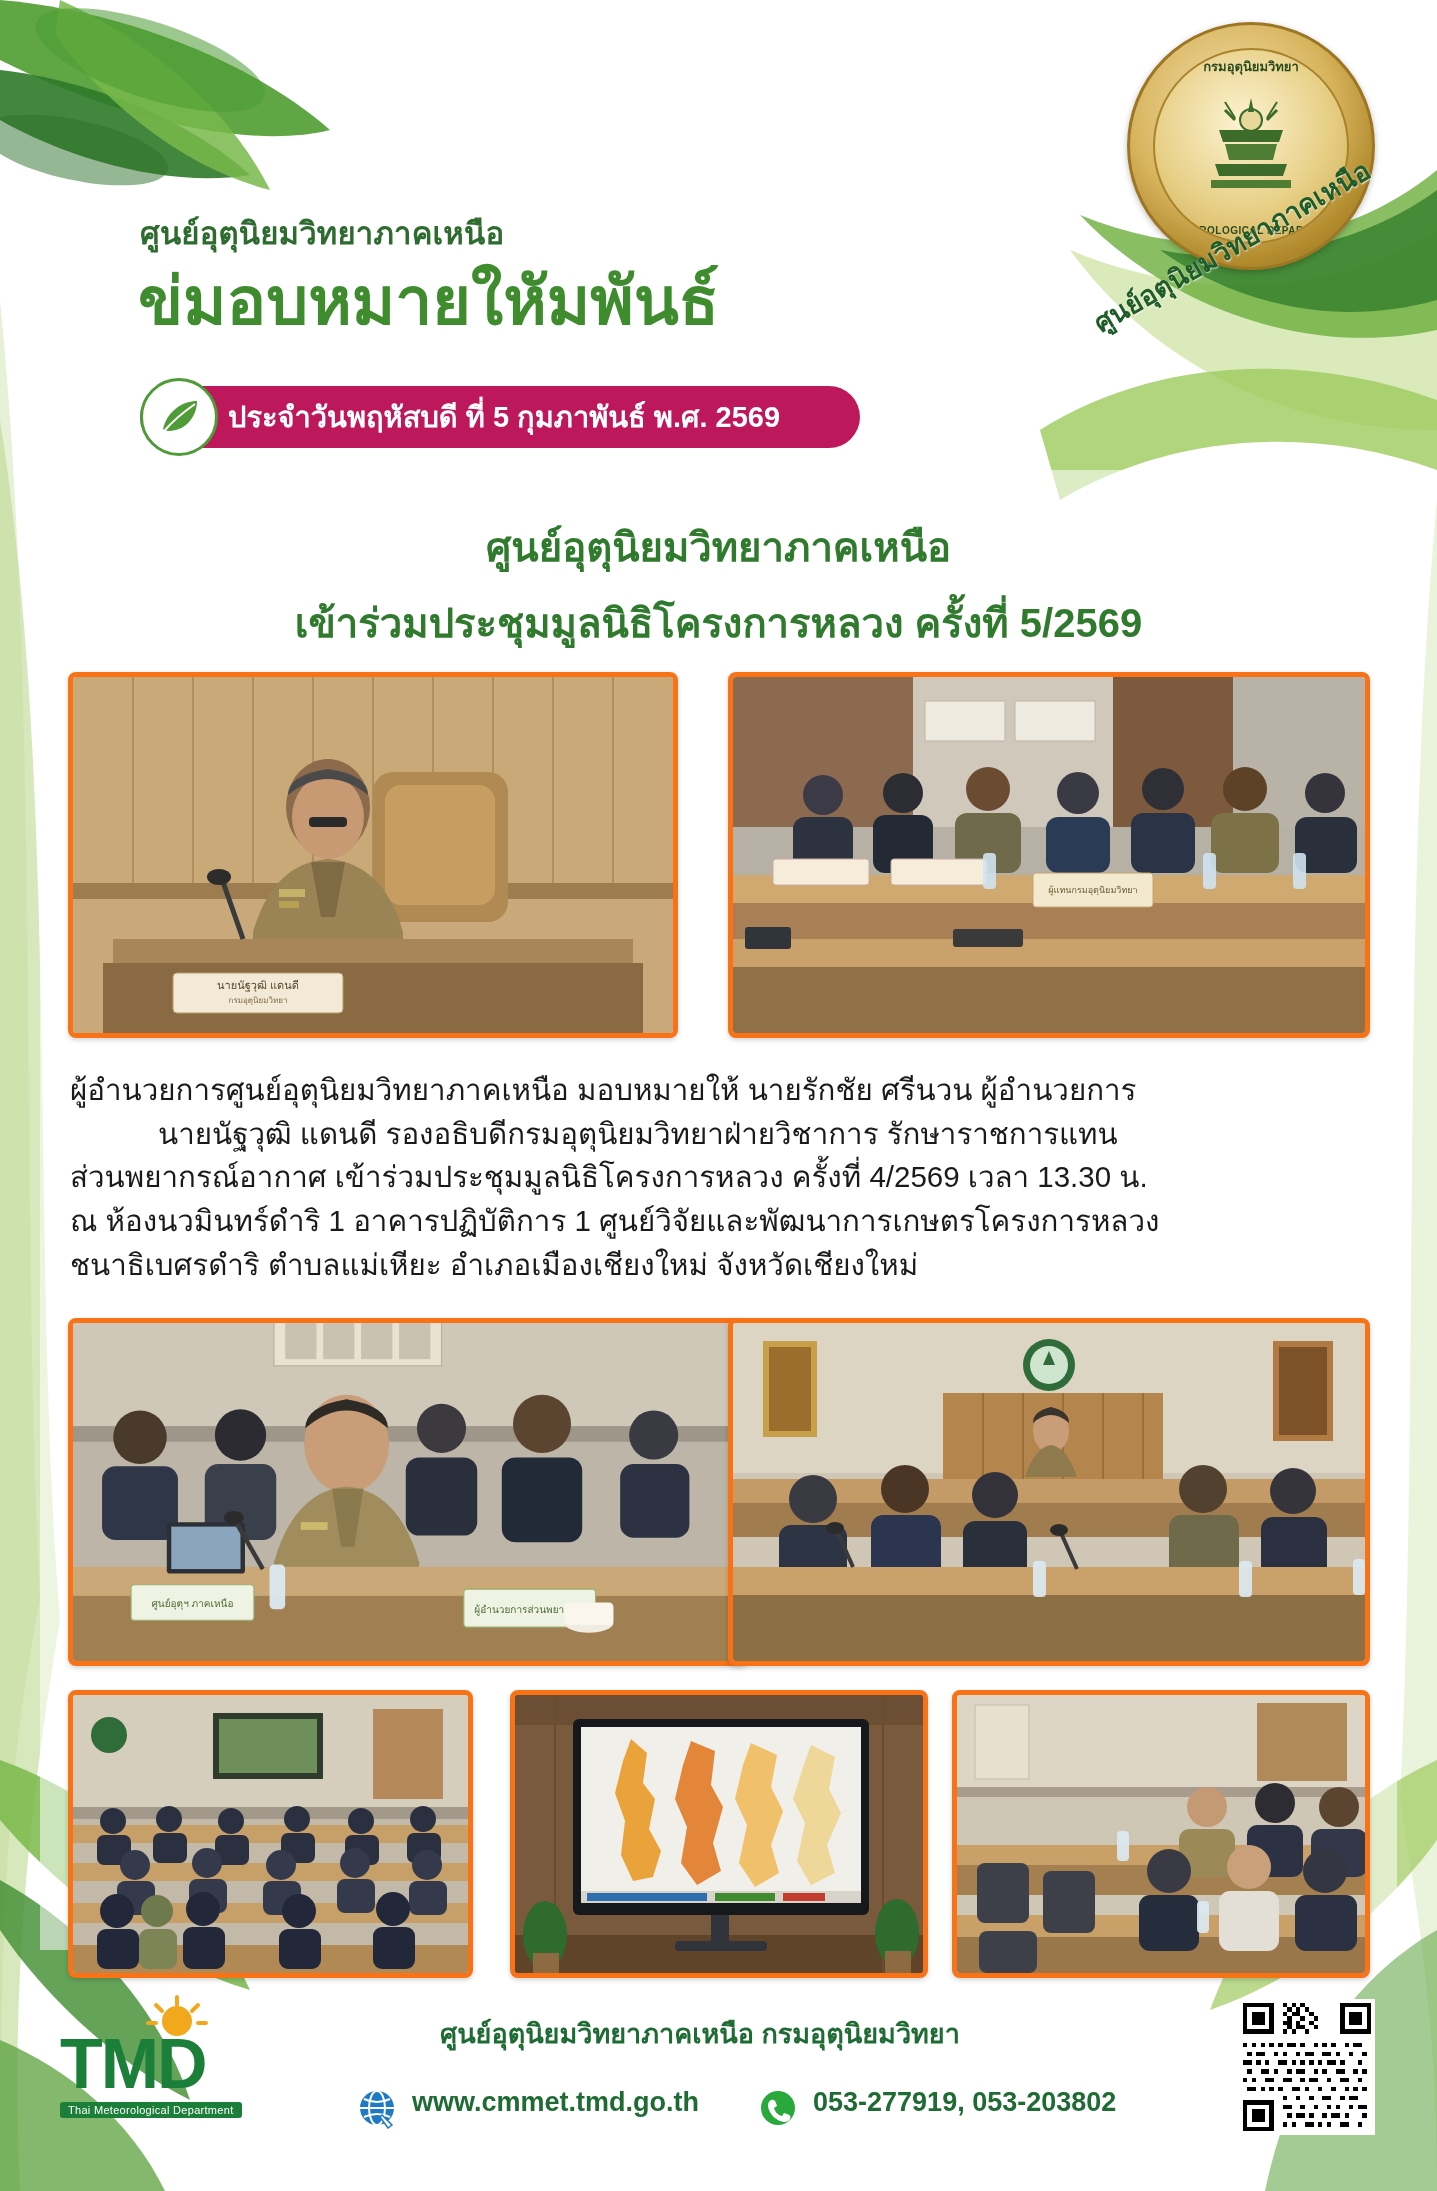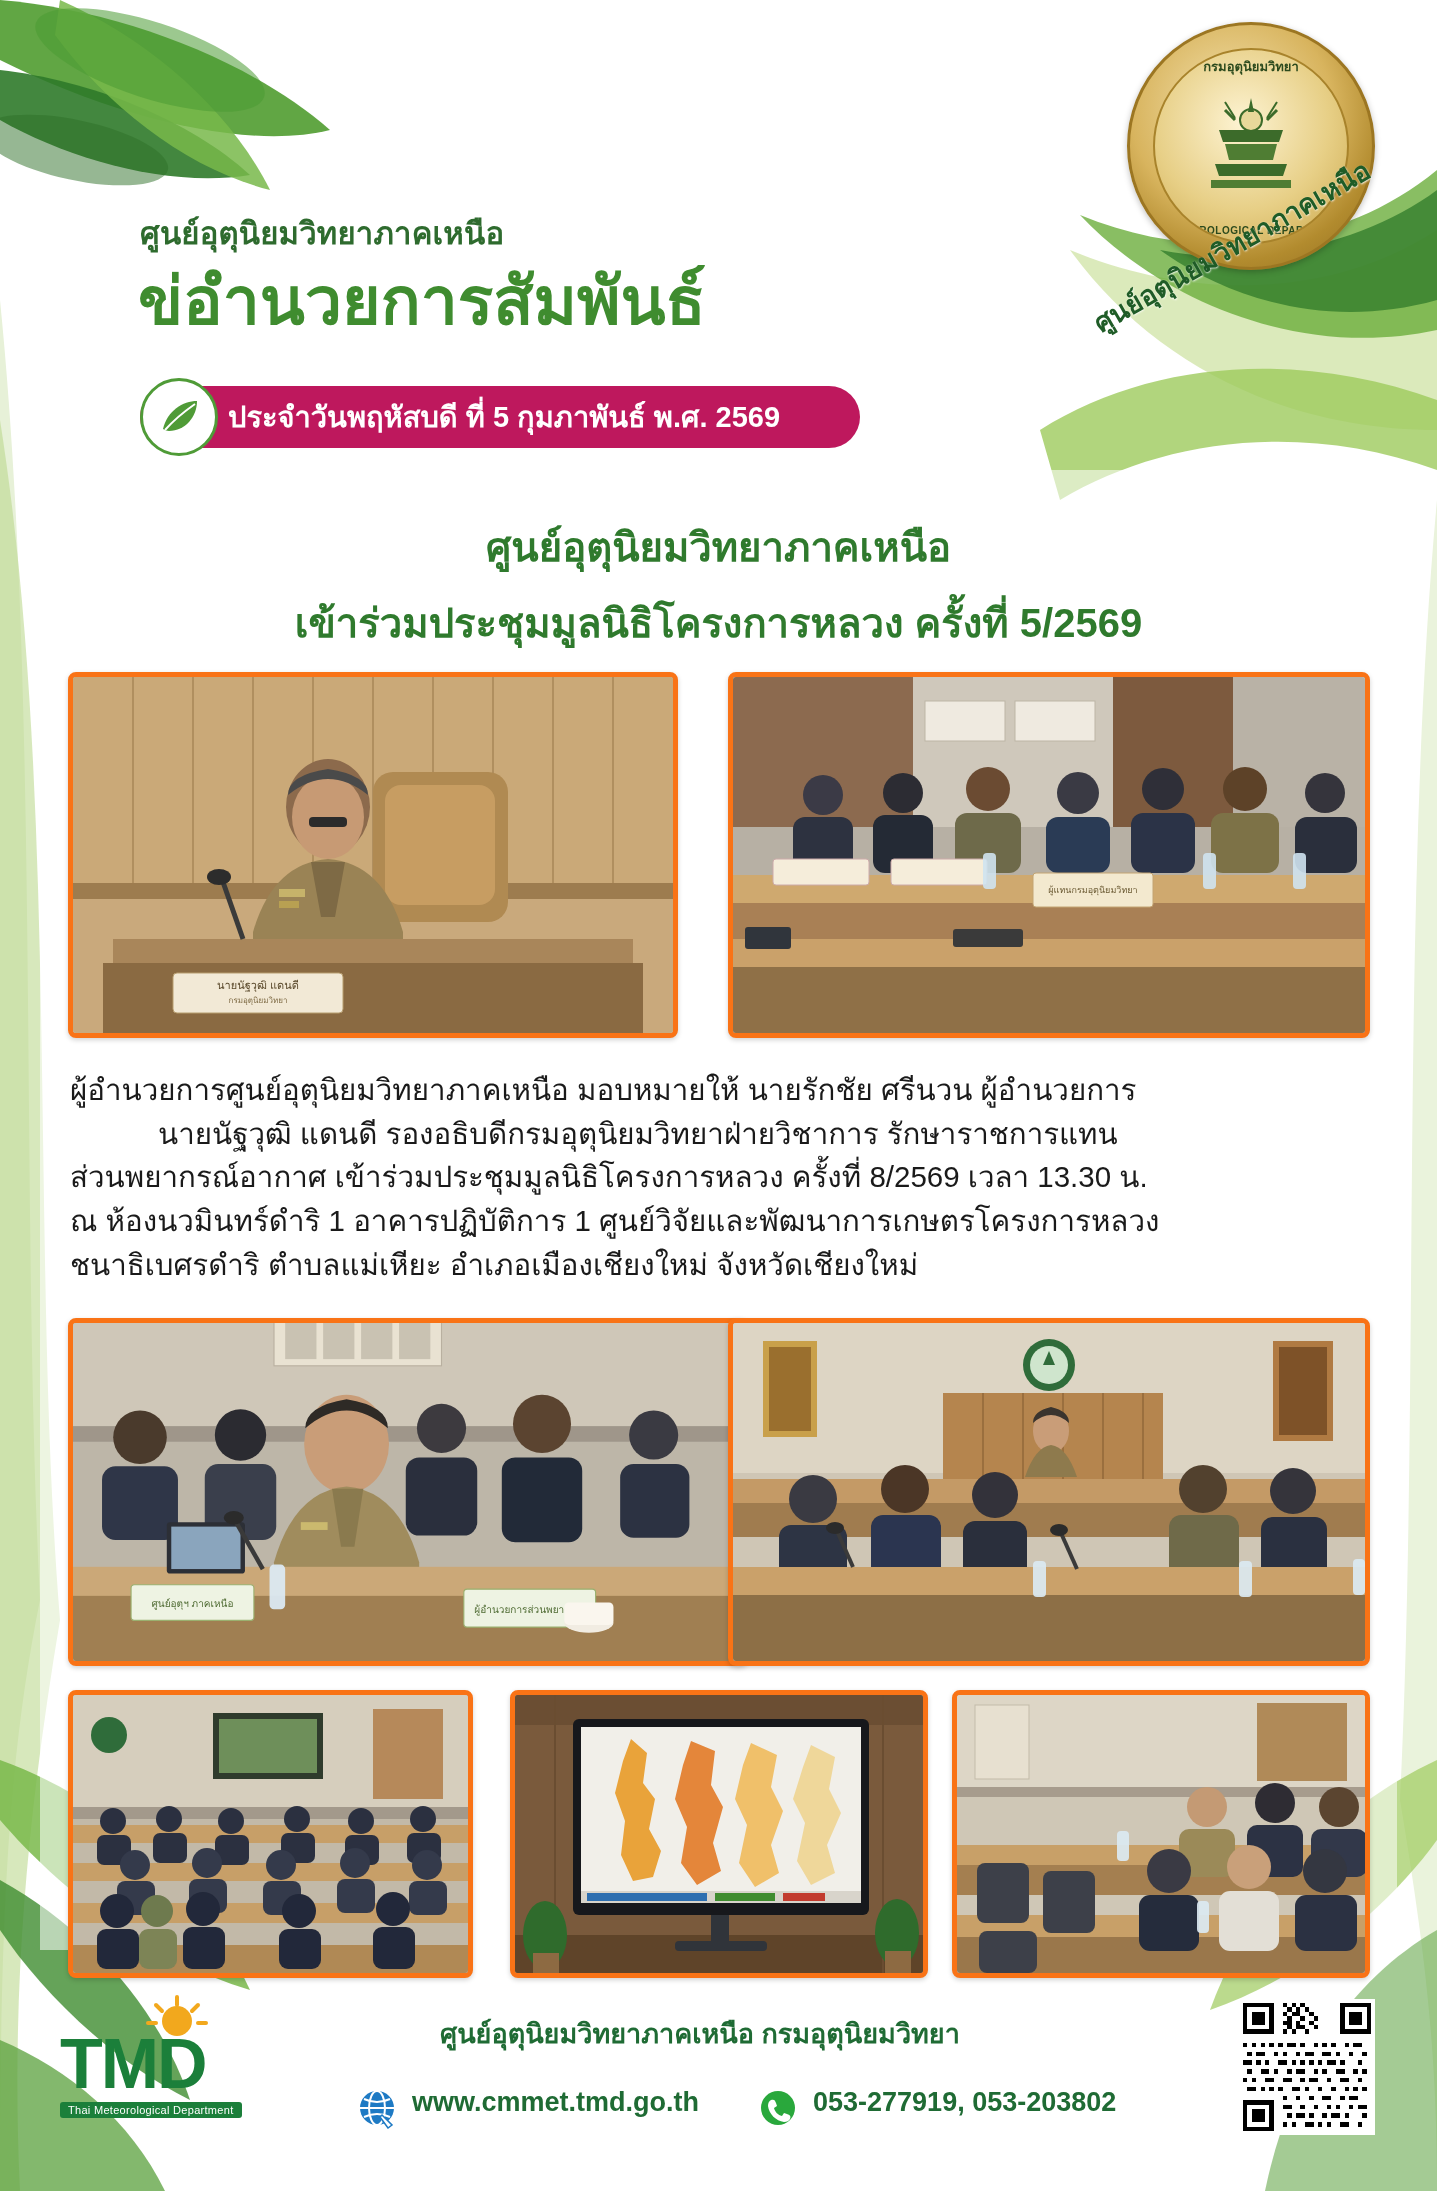--- a/index.html
+++ b/index.html
@@ -269,21 +269,21 @@
     <path d="M1437,500 C1400,900 1420,1400 1400,1800 C1425,1950 1437,2050 1437,2191 L1437,500 Z" fill="#eaf3dc"></path>
     <path d="M1437,1760 C1330,1810 1250,1900 1210,2010 C1310,1975 1390,1905 1437,1840 Z" fill="#9ecb5d" opacity="0.7"></path>
     <path d="M1437,1930 C1350,1980 1290,2070 1265,2191 L1437,2191 Z" fill="#5aa03c" opacity="0.55"></path>
 
     <rect x="40" y="470" width="1357" height="1480" fill="#ffffff" opacity="0.55"></rect>
   </svg>
 
   <div class="header">
 
     <div class="org-line">ศูนย์อุตุนิยมวิทยาภาคเหนือ</div>
-    <div class="big-title">ข่อำนวยการสัมพันธ์</div>
+    <div class="big-title">ข่มอบหมายใหัมพันธ์</div>
 
     <div class="date-pill">
       <span>ประจำวันพฤหัสบดี ที่ 5 กุมภาพันธ์ พ.ศ. 2569</span>
     </div>
     <div class="date-badge">
       <svg class="leaf-mark" viewBox="0 0 44 44">
         <path d="M6 34 C10 16 26 6 40 6 C40 22 28 36 12 36 C10 36 8 35 6 34 Z" fill="#4f9b37"></path>
         <path d="M8 35 C16 26 28 16 38 9" stroke="#ffffff" stroke-width="2" fill="none"></path>
       </svg>
     </div>
@@ -398,21 +398,21 @@
       <rect x="0" y="262" width="632" height="30" fill="#caa16a"></rect>
       <rect x="0" y="290" width="632" height="66" fill="#8f7047"></rect>
       <rect x="220" y="252" width="70" height="18" rx="3" fill="#3a3a3a"></rect>
       <rect x="12" y="250" width="46" height="22" rx="3" fill="#30353c"></rect>
     </svg>
   </div>
 
   <div class="body-text">
     <span class="ln">ผู้อำนวยการศูนย์อุตุนิยมวิทยาภาคเหนือ  มอบหมายให้  นายรักชัย  ศรีนวน  ผู้อำนวยการ</span>
     <span class="ln indent">นายนัฐวุฒิ  แดนดี  รองอธิบดีกรมอุตุนิยมวิทยาฝ่ายวิชาการ  รักษาราชการแทน</span>
-    <span class="ln">ส่วนพยากรณ์อากาศ  เข้าร่วมประชุมมูลนิธิโครงการหลวง  ครั้งที่ 8/2569  เวลา 13.30 น.</span>
+    <span class="ln">ส่วนพยากรณ์อากาศ  เข้าร่วมประชุมมูลนิธิโครงการหลวง  ครั้งที่ 4/2569  เวลา 13.30 น.</span>
     <span class="ln">ณ ห้องนวมินทร์ดำริ 1 อาคารปฏิบัติการ 1 ศูนย์วิจัยและพัฒนาการเกษตรโครงการหลวง</span>
     <span class="ln last">ชนาธิเบศรดำริ ตำบลแม่เหียะ อำเภอเมืองเชียงใหม่ จังหวัดเชียงใหม่</span>
   </div>
 
   <div class="photo p3">
     <svg viewBox="0 0 600 338" preserveAspectRatio="xMidYMid slice">
       <rect width="600" height="338" fill="#bdb6a8"></rect>
       <rect x="0" y="0" width="600" height="120" fill="#cfc7b8"></rect>
       <rect x="180" y="10" width="150" height="46" fill="#e9e2d2" stroke="#b9b0a0"></rect>
       <g>

